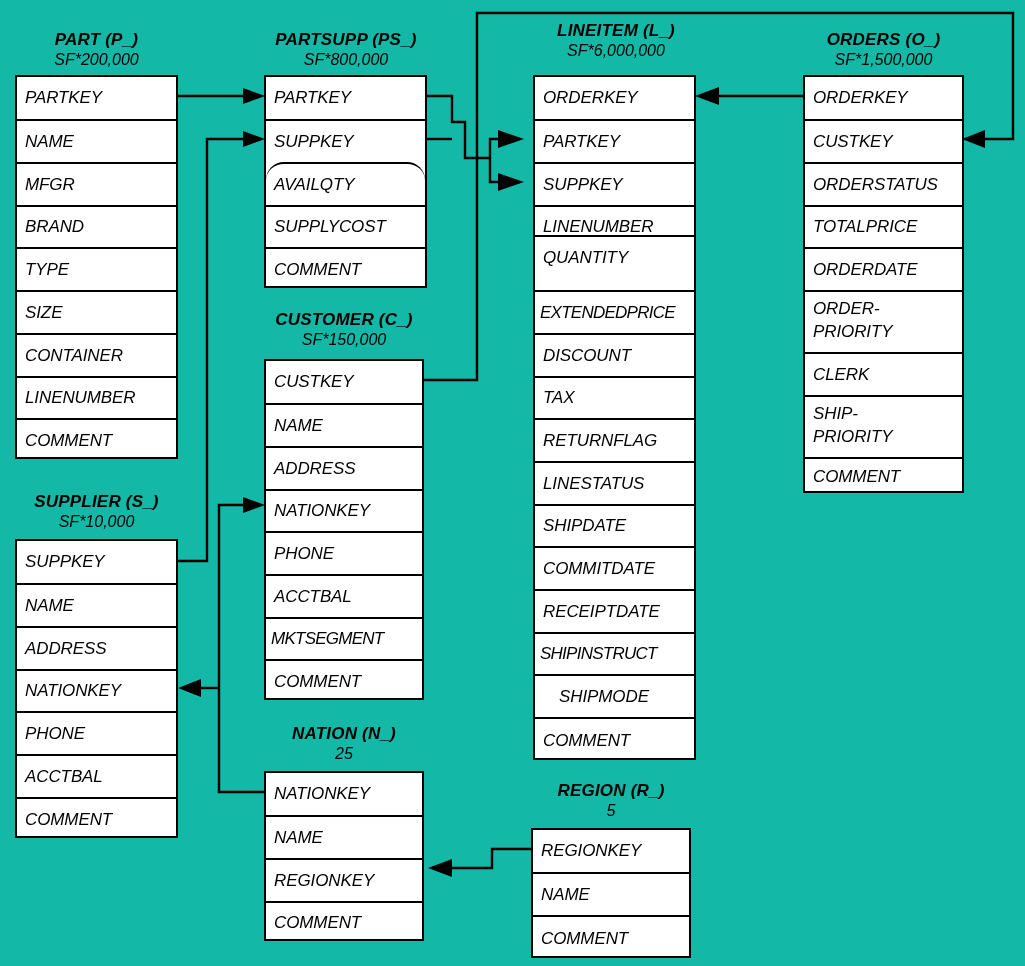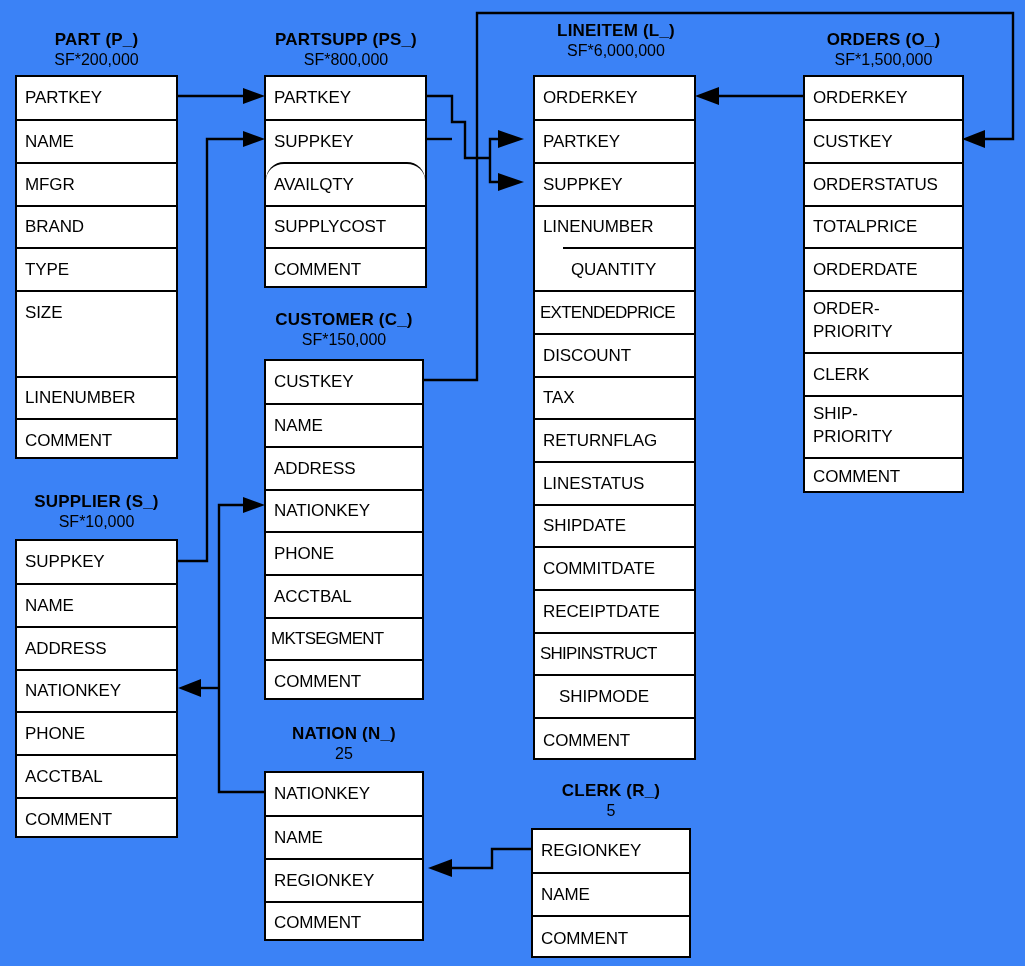--- a/index.html
+++ b/index.html
@@ -4,24 +4,25 @@
 <style>
   html, body {
     margin: 0;
     padding: 0;
     background: #ffffff;
   }
   #canvas {
     position: relative;
     width: 1025px;
     height: 966px;
-    background: #3b82f6;
+    background: #14b8a6;
     overflow: hidden;
     font-family: "Liberation Sans", sans-serif;
     color: #000000;
+    font-style: italic;
   }
   .entity {
     position: absolute;
   }
   .entity-title {
     text-align: center;
     font-weight: bold;
     font-size: 17px;
     line-height: 20px;
     letter-spacing: 0.2px;
@@ -138,20 +139,21 @@
     <div class="entity-title">PART (P_)</div>
     <div class="entity-card">SF*200,000</div>
   </div>
   <div class="entity-box" style="left:15px; top:75px; width:163px; height:384px;">
     <div class="field first" style="top:0px; height:42px;">PARTKEY</div>
     <div class="field" style="top:42px; height:43px;">NAME</div>
     <div class="field" style="top:85px; height:43px;">MFGR</div>
     <div class="field" style="top:128px; height:42px;">BRAND</div>
     <div class="field" style="top:170px; height:43px;">TYPE</div>
     <div class="field" style="top:213px; height:43px;">SIZE</div>
+    <div class="field" style="top:256px; height:43px;">CONTAINER</div>
     <div class="field" style="top:299px; height:42px;">LINENUMBER</div>
     <div class="field" style="top:341px; height:43px;">COMMENT</div>
   </div>
 
   <div class="entity" style="left:250px; top:30px; width:192px;">
     <div class="entity-title">PARTSUPP (PS_)</div>
     <div class="entity-card">SF*800,000</div>
   </div>
   <div class="entity-box" style="left:264px; top:75px; width:163px; height:213px;">
     <div class="field first" style="top:0px; height:42px;">PARTKEY</div>
@@ -163,21 +165,21 @@
 
   <div class="entity" style="left:510px; top:21px; width:212px;">
     <div class="entity-title">LINEITEM (L_)</div>
     <div class="entity-card">SF*6,000,000</div>
   </div>
   <div class="entity-box" style="left:533px; top:75px; width:163px; height:685px;">
     <div class="field first" style="top:0px; height:42px;">ORDERKEY</div>
     <div class="field" style="top:42px; height:43px;">PARTKEY</div>
     <div class="field" style="top:85px; height:43px;">SUPPKEY</div>
     <div class="field" style="top:128px; height:42px;">LINENUMBER</div>
-    <div class="field" style="top:170px; height:43px;margin-left:28px;">QUANTITY</div>
+    <div class="field" style="top:158px; height:43px;">QUANTITY</div>
     <div class="field tight" style="top:213px; height:43px;">EXTENDEDPRICE</div>
     <div class="field" style="top:256px; height:43px;">DISCOUNT</div>
     <div class="field" style="top:299px; height:42px;">TAX</div>
     <div class="field" style="top:341px; height:43px;">RETURNFLAG</div>
     <div class="field" style="top:384px; height:43px;">LINESTATUS</div>
     <div class="field" style="top:427px; height:42px;">SHIPDATE</div>
     <div class="field" style="top:469px; height:43px;">COMMITDATE</div>
     <div class="field" style="top:512px; height:43px;">RECEIPTDATE</div>
     <div class="field tight" style="top:555px; height:42px;">SHIPINSTRUCT</div>
     <div class="field" style="top:597px; height:43px;padding-left:24px;">SHIPMODE</div>
@@ -240,21 +242,21 @@
     <div class="entity-card">25</div>
   </div>
   <div class="entity-box" style="left:264px; top:771px; width:160px; height:170px;">
     <div class="field first" style="top:0px; height:42px;">NATIONKEY</div>
     <div class="field" style="top:42px; height:43px;">NAME</div>
     <div class="field" style="top:85px; height:43px;">REGIONKEY</div>
     <div class="field" style="top:128px; height:42px;">COMMENT</div>
   </div>
 
   <div class="entity" style="left:515px; top:781px; width:192px;">
-    <div class="entity-title">CLERK (R_)</div>
+    <div class="entity-title">REGION (R_)</div>
     <div class="entity-card">5</div>
   </div>
   <div class="entity-box" style="left:531px; top:828px; width:160px; height:130px;">
     <div class="field first" style="top:0px; height:42px;">REGIONKEY</div>
     <div class="field" style="top:42px; height:43px;">NAME</div>
     <div class="field" style="top:85px; height:45px;">COMMENT</div>
   </div>
 
 </div>
 

